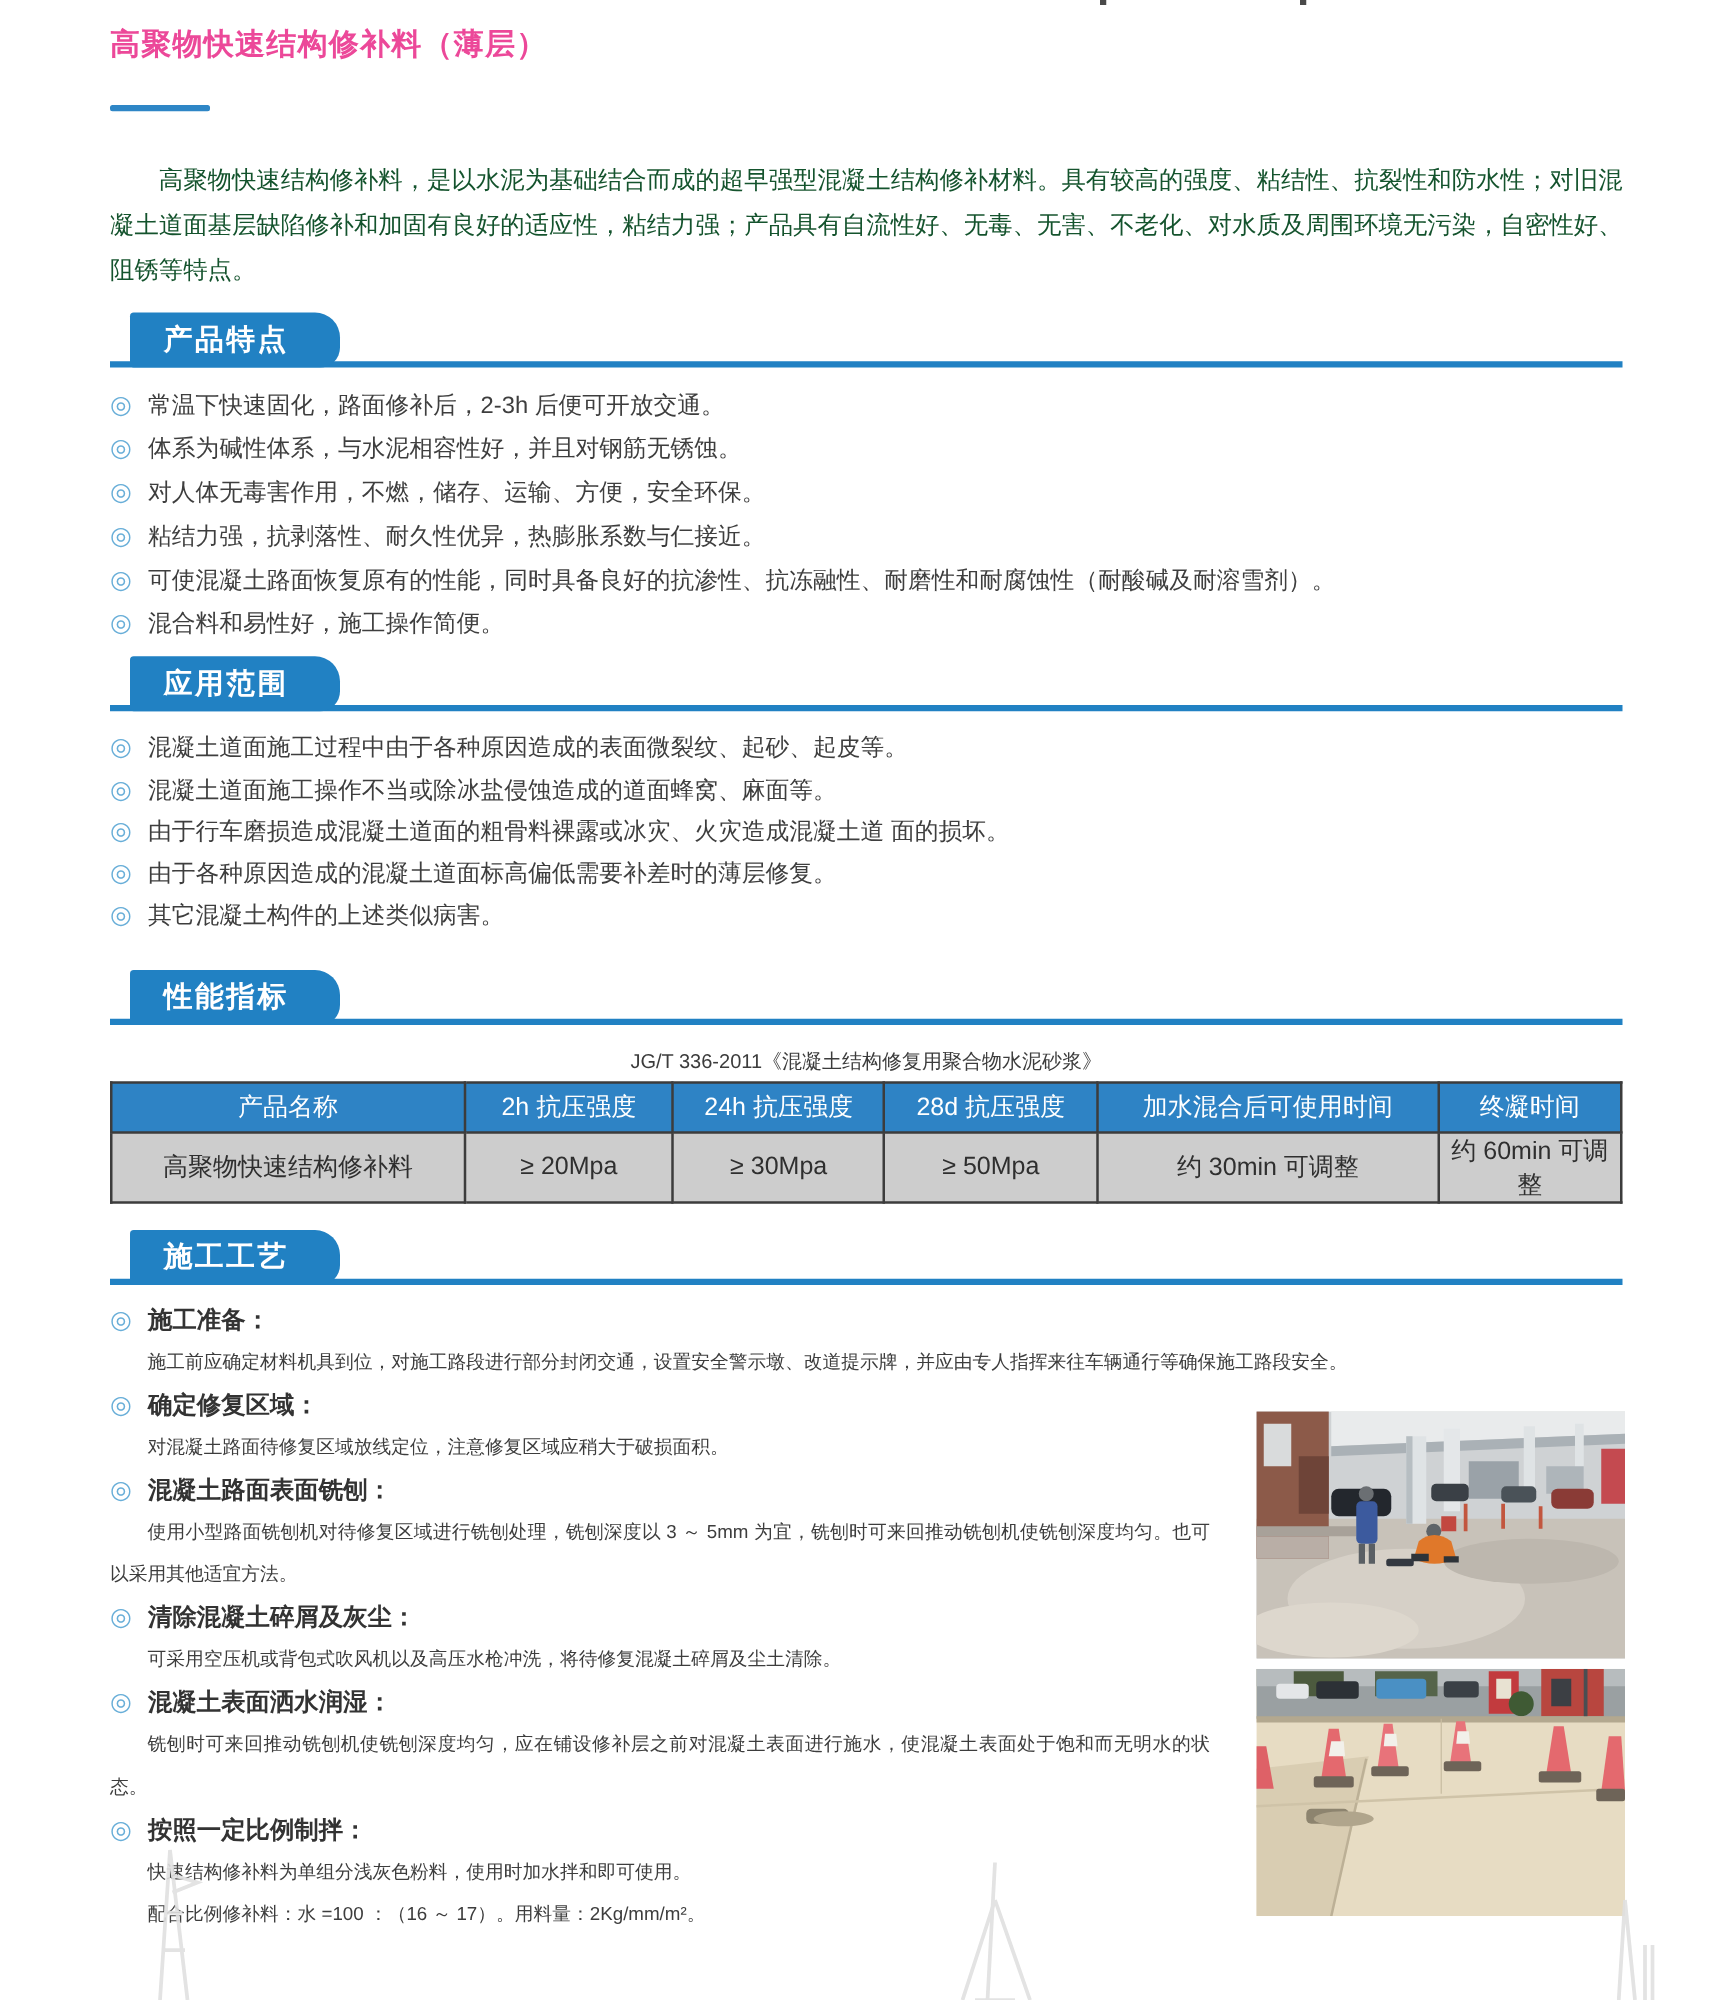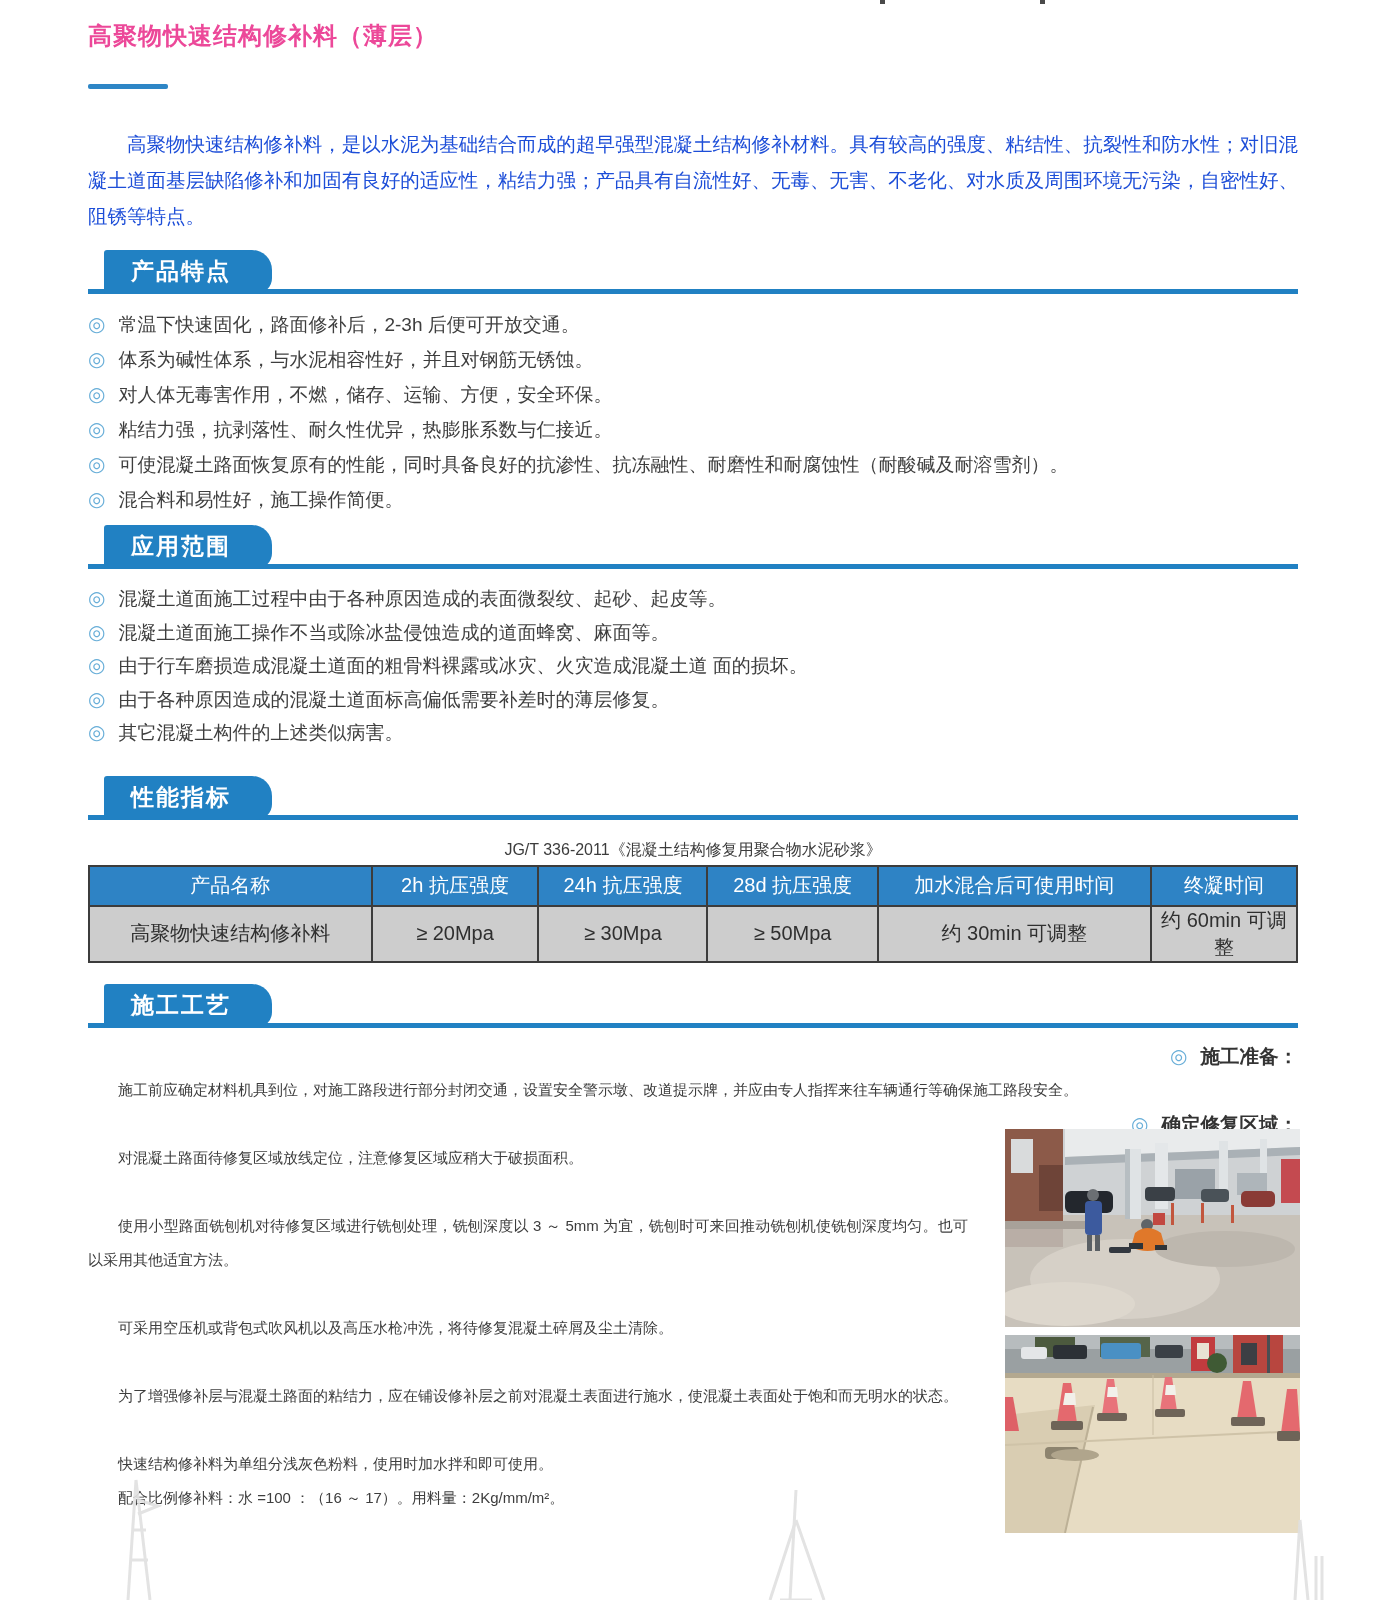--- a/index.html
+++ b/index.html
@@ -10,21 +10,21 @@
     color:#3d3d3d;
   }
   .content { position:relative; padding:0 86px 0 88px; width:1384px; }
 
   .speck { position:absolute; top:0; width:5px; height:4px; background:#4a4a4a; }
   .speck.s1 { left:880px; } .speck.s2 { left:1040px; }
 
   .page-title { margin-top:12px; font-size:24px; line-height:48px; font-weight:bold; color:#ec4899; letter-spacing:1px; }
   .title-dash { margin-top:24px; width:80px; height:5px; background:#2e86c6; border-radius:2px; }
 
-  .intro { margin-top:37px; font-size:19.5px; line-height:36px; text-align:justify; text-indent:2em; color:#1d4ed8; }
+  .intro { margin-top:37px; font-size:19.5px; line-height:36px; text-align:justify; text-indent:2em; color:#14532d; }
 
   .sec-header { position:relative; height:44px; }
   .sec-rule { position:absolute; left:0; bottom:0; width:1210px; height:5px; background:#2181c3; }
   .sec-banner {
     position:absolute; left:16px; bottom:0; height:44px; min-width:168px;
     background:#2181c3; color:#ffffff; font-size:23px; font-weight:bold;
     line-height:42px; padding:0 32px 0 27px; letter-spacing:2px;
     border-radius:3px 20px 16px 3px;
   }
   .mt-features { margin-top:16px; }
@@ -38,21 +38,21 @@
   .ring { color:#68aed8; font-size:20px; margin-right:13px; }
 
   .tbl-caption { margin-top:16px; text-align:center; font-size:16px; line-height:28px; color:#3c3c3c; }
   table.perf { margin-top:1px; width:1210px; border-collapse:collapse; table-layout:fixed; }
   table.perf th, table.perf td { border:2px solid #3c3c3c; text-align:center; font-weight:normal; }
   table.perf th { background:#2e83c5; color:#ffffff; font-size:20px; height:40px; }
   table.perf td { background:#cdcdcd; color:#2f2f2f; font-size:20px; height:42px; }
   .c1{width:23.4%}.c2{width:13.8%}.c3{width:14.0%}.c4{width:14.1%}.c5{width:22.6%}.c6{width:12.1%}
 
   .steps { margin-top:11px; }
-  .step-head { font-size:19.5px; font-weight:bold; color:#333333; line-height:34px;text-align:right; }
+  .step-head { font-size:19.5px; font-weight:bold; color:#333333; line-height:34px; }
   .step-head .ring { font-weight:normal; }
   .step-body { font-size:15px; line-height:34px; color:#3d3d3d; text-indent:2em; text-align:justify; }
   .narrow { margin-right:330px; }
 
   .photo { position:absolute; left:1005px; width:295px; height:198px; overflow:hidden; }
   .photo1 { top:1129px; } .photo2 { top:1335px; }
   .photo svg { display:block; }
 
   .watermark { position:absolute; left:0; top:1460px; width:1384px; height:140px; pointer-events:none; }
 </style>
@@ -136,21 +136,21 @@
       <div class="step">
         <div class="step-head"><span class="ring">◎</span><span>混凝土路面表面铣刨：</span></div>
         <p class="step-body narrow">使用小型路面铣刨机对待修复区域进行铣刨处理，铣刨深度以 3 ～ 5mm 为宜，铣刨时可来回推动铣刨机使铣刨深度均匀。也可以采用其他适宜方法。</p>
       </div>
       <div class="step">
         <div class="step-head"><span class="ring">◎</span><span>清除混凝土碎屑及灰尘：</span></div>
         <p class="step-body narrow">可采用空压机或背包式吹风机以及高压水枪冲洗，将待修复混凝土碎屑及尘土清除。</p>
       </div>
       <div class="step">
         <div class="step-head"><span class="ring">◎</span><span>混凝土表面洒水润湿：</span></div>
-        <p class="step-body narrow">为了增强修补层与混凝土路面的粘结力，应在铺设修补层之前对混凝土表面进行施水，使混凝土表面处于饱和而无明水的状态。</p>
+        <p class="step-body narrow">铣刨时可来回推动铣刨机使铣刨深度均匀，应在铺设修补层之前对混凝土表面进行施水，使混凝土表面处于饱和而无明水的状态。</p>
       </div>
       <div class="step">
         <div class="step-head"><span class="ring">◎</span><span>按照一定比例制拌：</span></div>
         <p class="step-body narrow">快速结构修补料为单组分浅灰色粉料，使用时加水拌和即可使用。</p>
         <p class="step-body narrow">配合比例修补料：水 =100 ：（16 ～ 17）。用料量：2Kg/mm/m²。</p>
       </div>
     </div>
   </div>
 
   <div class="photo photo1" title="施工现场照片：加油站混凝土路面修补施工">

